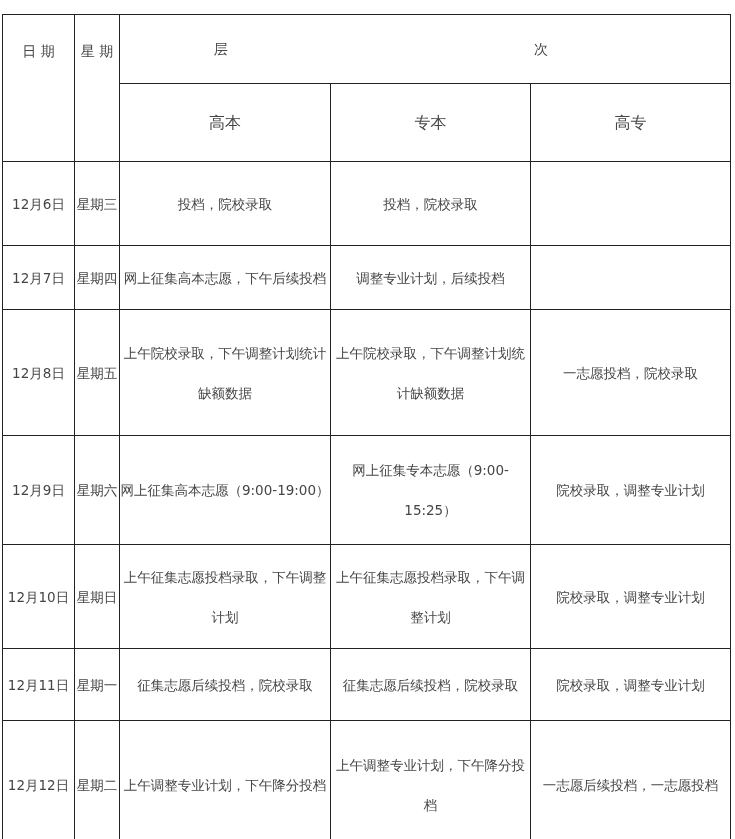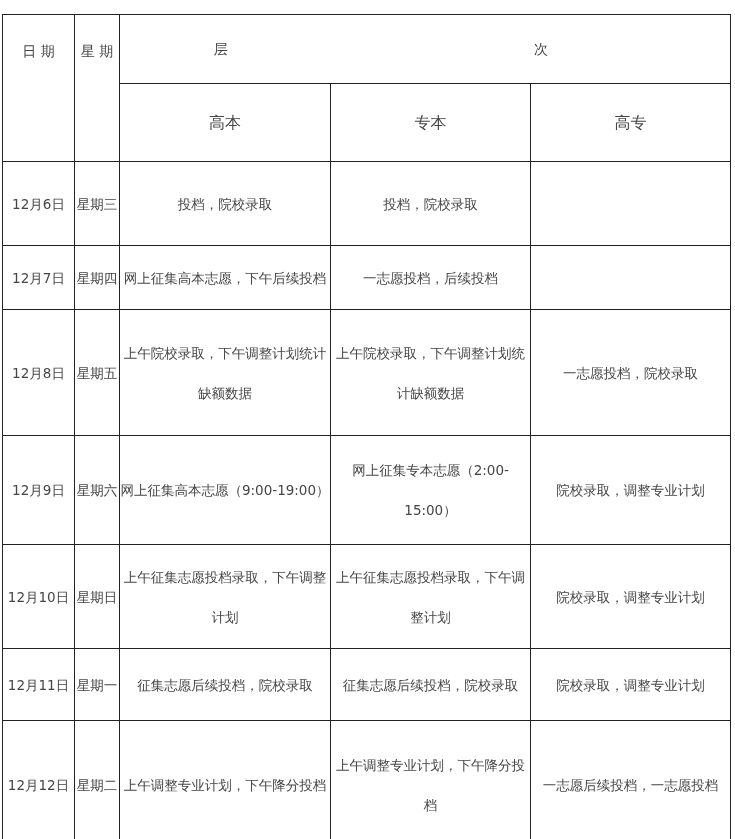--- a/index.html
+++ b/index.html
@@ -80,35 +80,35 @@
     <td>12月6日</td>
     <td>星期三</td>
     <td>投档，院校录取</td>
     <td>投档，院校录取</td>
     <td></td>
   </tr>
   <tr class="r1">
     <td>12月7日</td>
     <td>星期四</td>
     <td>网上征集高本志愿，下午后续投档</td>
-    <td>一志愿投档，后续投档</td>
+    <td>调整专业计划，后续投档</td>
     <td></td>
   </tr>
   <tr class="r2">
     <td>12月8日</td>
     <td>星期五</td>
     <td>上午院校录取，下午调整计划统计缺额数据</td>
     <td>上午院校录取，下午调整计划统计缺额数据</td>
     <td>一志愿投档，院校录取</td>
   </tr>
   <tr class="r3">
     <td>12月9日</td>
     <td>星期六</td>
     <td>网上征集高本志愿（9:00-19:00）</td>
-    <td>网上征集专本志愿（2:00-15:00）</td>
+    <td>网上征集专本志愿（9:00-15:25）</td>
     <td>院校录取，调整专业计划</td>
   </tr>
   <tr class="r4">
     <td>12月10日</td>
     <td>星期日</td>
     <td>上午征集志愿投档录取，下午调整计划</td>
     <td>上午征集志愿投档录取，下午调整计划</td>
     <td>院校录取，调整专业计划</td>
   </tr>
   <tr class="r5">

